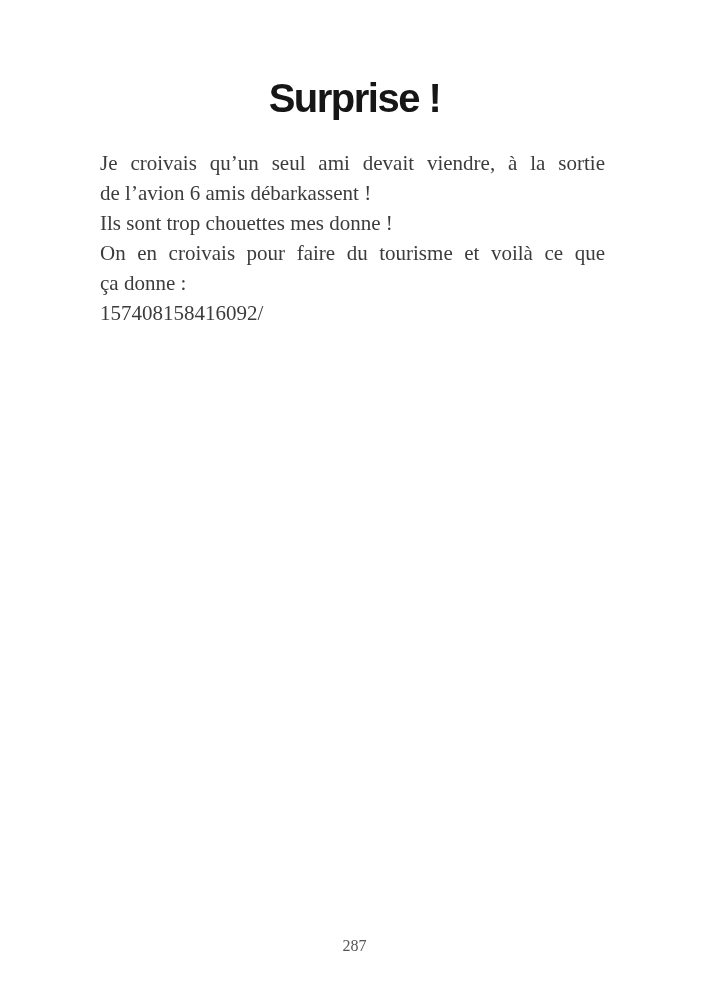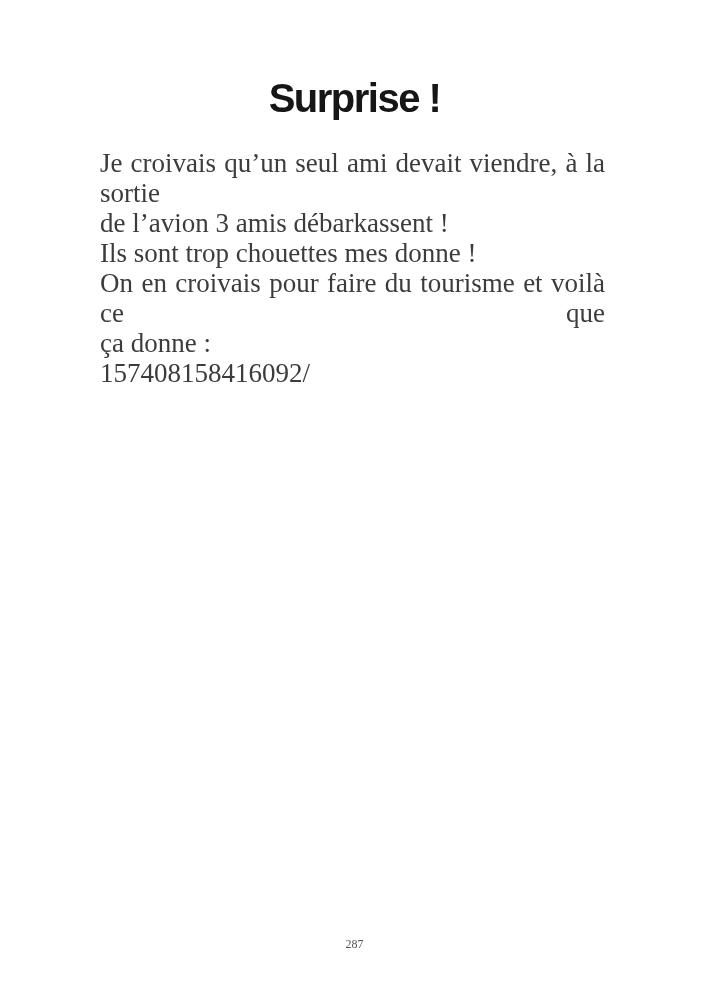--- a/index.html
+++ b/index.html
@@ -29,53 +29,53 @@
     line-height: 48px;
     letter-spacing: -1.5px;
     color: #161616;
   }
   .body-text {
     position: absolute;
     top: 148px;
     left: 100px;
     width: 505px;
     font-family: "Liberation Serif", serif;
-    font-size: 27px;
+    font-size: 21px;
     line-height: 30px;
     color: #3c3c3c;
   }
   .body-line {
     white-space: pre-wrap;
     text-align: left;
   }
   .body-line.justify {
     text-align: justify;
     text-align-last: justify;
   }
   .page-number {
     position: absolute;
     top: 937px;
     left: 0;
     width: 709px;
     text-align: center;
     font-family: "Liberation Serif", serif;
-    font-size: 12px;
+    font-size: 16px;
     color: #565656;
   }
 </style>
 </head>
 <body>
 
 <div class="page">
 
   <h1 class="chapter-title">Surprise !</h1>
 
   <div class="body-text">
       <div class="body-line justify">Je croivais qu’un seul ami devait viendre, à la sortie</div>
-      <div class="body-line">de l’avion 3 amis débarkassent !</div>
+      <div class="body-line">de l’avion 6 amis débarkassent !</div>
       <div class="body-line">Ils sont trop chouettes mes donne !</div>
       <div class="body-line justify">On en croivais pour faire du tourisme et voilà ce que</div>
       <div class="body-line">ça donne :</div>
       <div class="body-line">157408158416092/</div>
     </div>
 
   <div class="page-number">287</div>
 
 </div>
 

